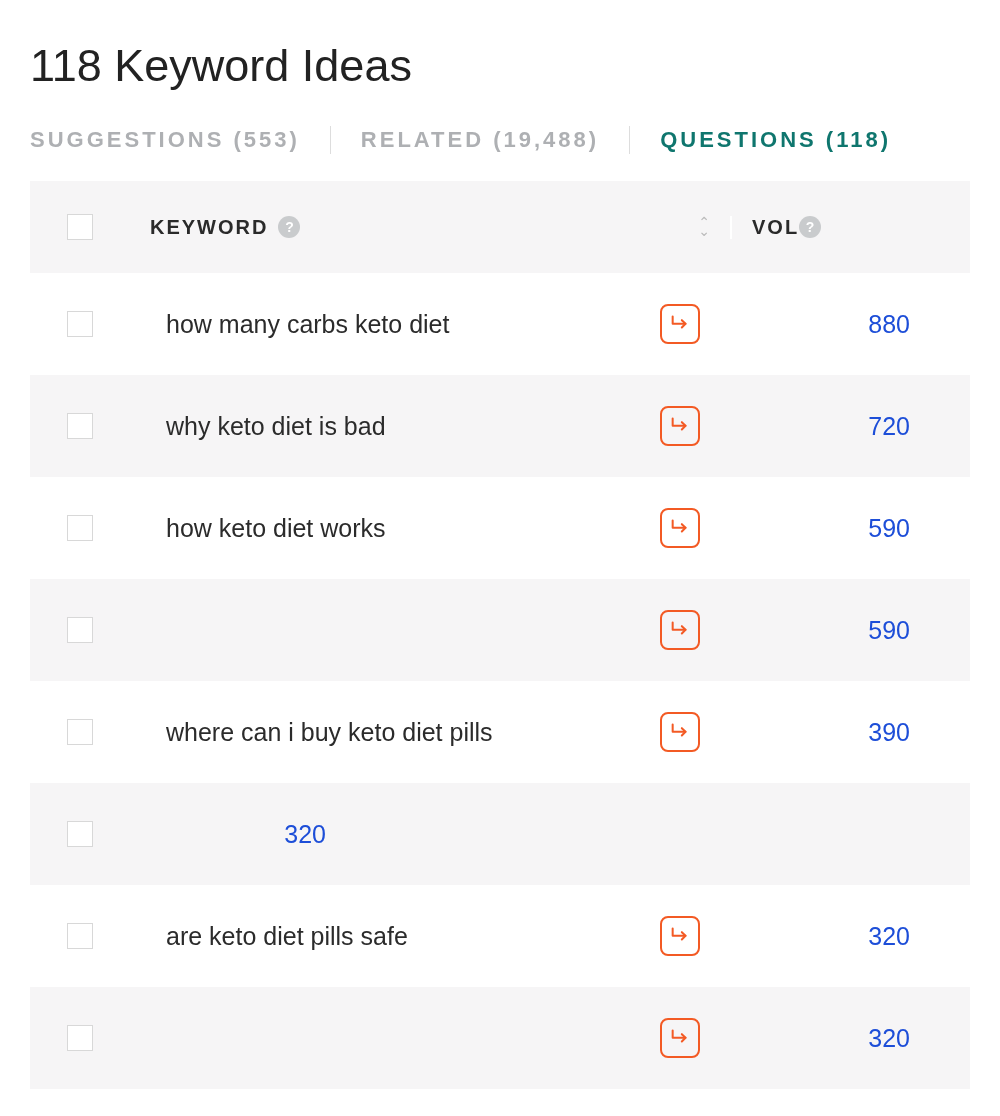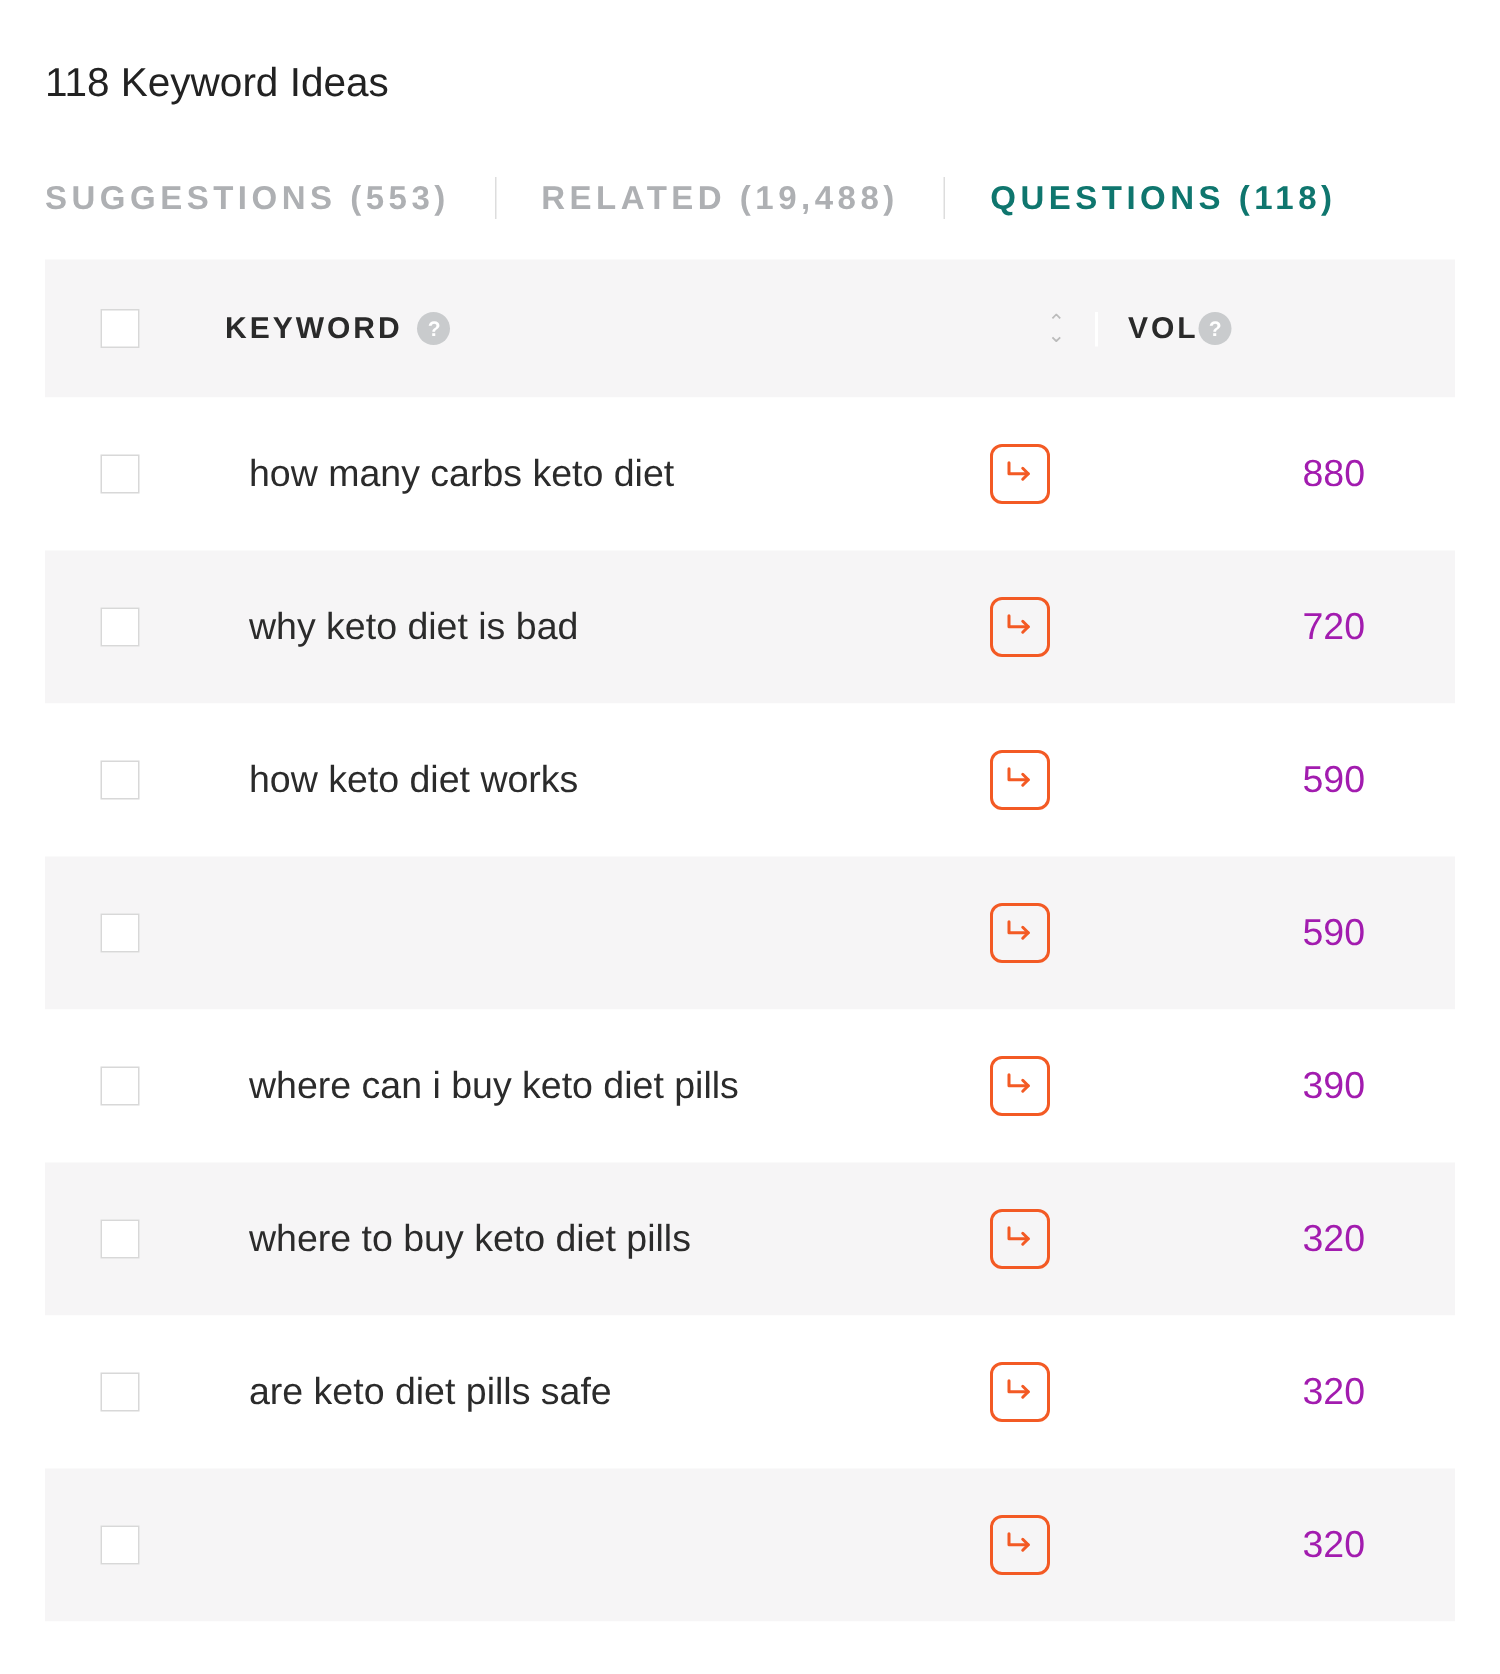--- a/index.html
+++ b/index.html
@@ -6,24 +6,24 @@
   body {
     font-family: -apple-system, BlinkMacSystemFont, "Segoe UI", Helvetica, Arial, sans-serif;
     background: #fff;
     width: 1000px;
     color: #222;
   }
   .page {
     padding: 40px 30px 0 30px;
   }
   h1.title {
-    font-size: 27px;
+    font-size: 45px;
     font-weight: 400;
     color: #222;
-    margin-bottom: 40px;
+    margin-bottom: 27px;
   }
   .tabs {
     display: flex;
     align-items: center;
     margin-bottom: 20px;
   }
   .tab {
     font-size: 22px;
     font-weight: 700;
     letter-spacing: 3px;
@@ -133,21 +133,21 @@
     align-items: center;
     justify-content: center;
     cursor: pointer;
   }
   .explore-btn svg { width: 22px; height: 22px; }
   .cell-vol {
     width: 240px;
     padding-right: 60px;
     text-align: right;
     font-size: 25px;
-    color: #a21caf;
+    color: #1d4ed8;
   }
   .fade-bottom {
     position: relative;
   }
   .fade-bottom::after {
     content: "";
     position: absolute;
     left: 0; right: 0; bottom: 0;
     height: 100px;
     background: linear-gradient(to bottom, rgba(255,255,255,0), rgba(255,255,255,1));
@@ -259,29 +259,20 @@
                   <polyline points="14 10 18 14 14 18"></polyline>
                 </svg></span>
             </div>
           </div>
           <div class="cell-vol">390</div>
         </div>
         <div class="row">
           <div class="cell-check">
             <div class="checkbox"></div>
           </div>
-          <div class="cell-keyword">
-            <span class="kw-text">where to buy keto diet pills</span>
-            <div class="explore-btn">
-              <span><svg viewBox="0 0 24 24" fill="none" stroke="#f35a24" stroke-width="2.2" stroke-linecap="round" stroke-linejoin="round">
-                  <polyline points="4 6 4 14 18 14"></polyline>
-                  <polyline points="14 10 18 14 14 18"></polyline>
-                </svg></span>
-            </div>
-          </div>
           <div class="cell-vol">320</div>
         </div>
         <div class="row">
           <div class="cell-check">
             <div class="checkbox"></div>
           </div>
           <div class="cell-keyword">
             <span class="kw-text">are keto diet pills safe</span>
             <div class="explore-btn">
               <span><svg viewBox="0 0 24 24" fill="none" stroke="#f35a24" stroke-width="2.2" stroke-linecap="round" stroke-linejoin="round">

